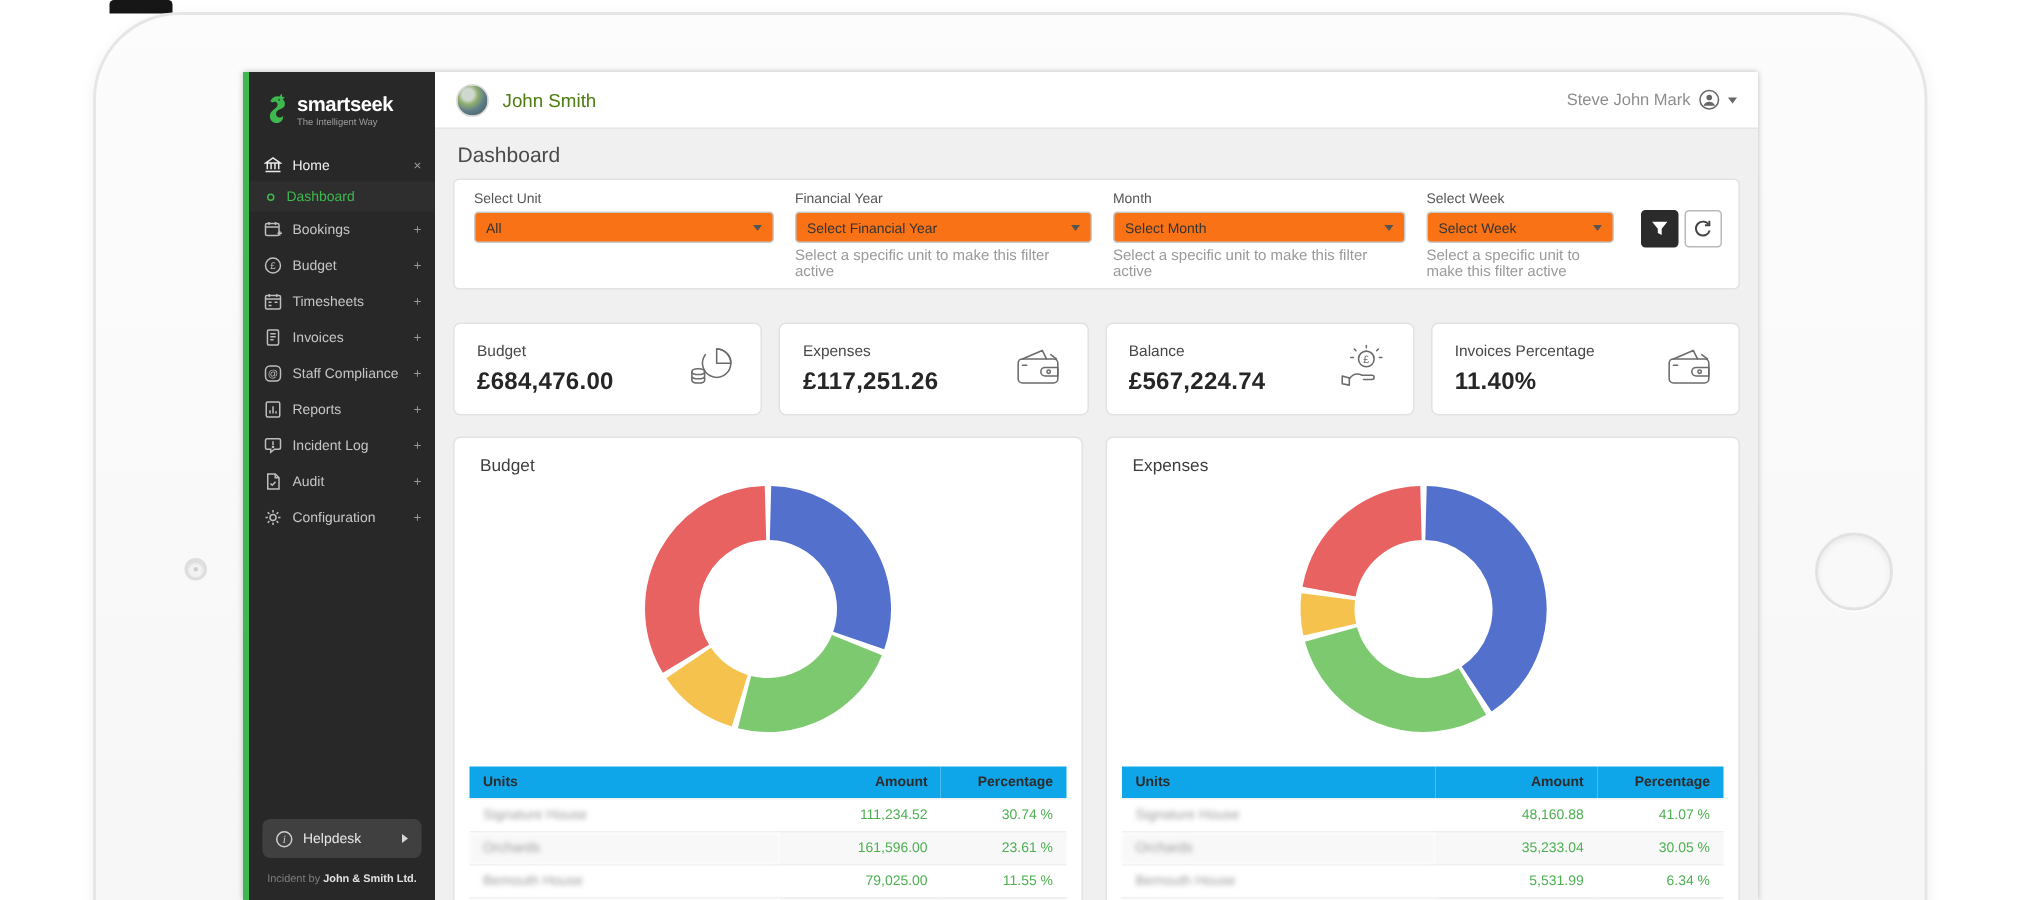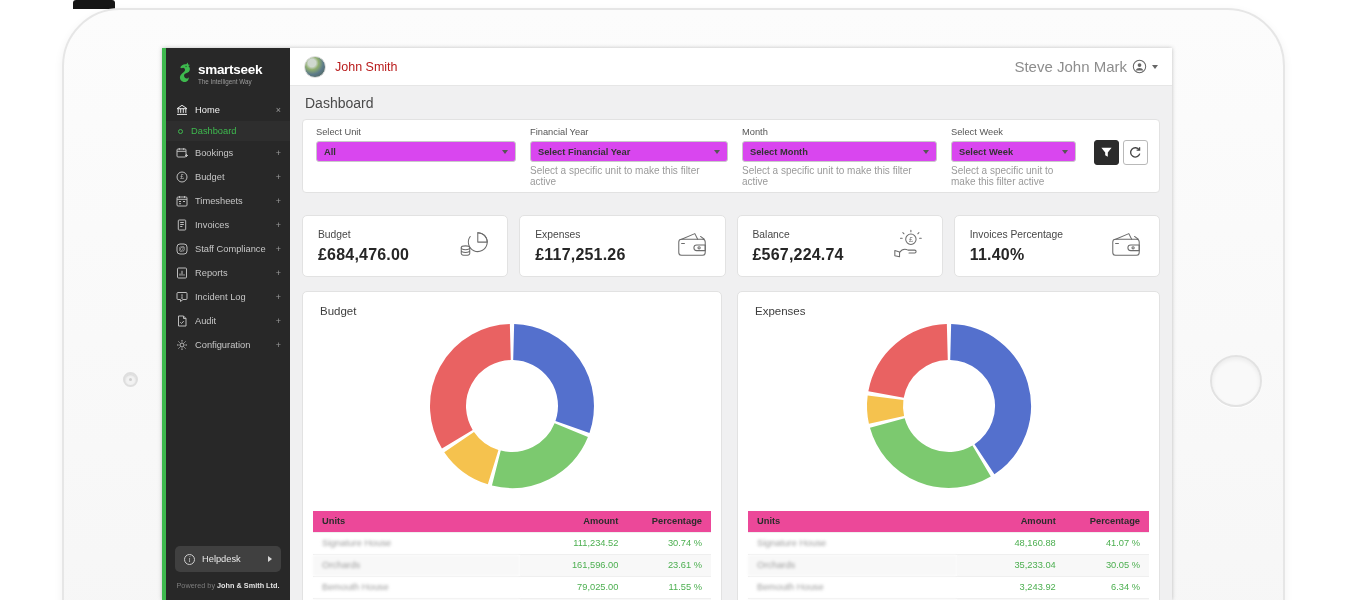--- a/index.html
+++ b/index.html
@@ -56,36 +56,36 @@
   .powered { text-align:center; font-size:7.3px; color:#7d7d7d; padding-bottom:10px; }
   .powered b { color:#e2e2e2; }
 
   
   .main { flex:1; display:flex; flex-direction:column; background:#f0f0f1; min-width:0; }
   .topbar { height:38px; min-height:38px; background:#fff; border-bottom:1px solid #e6e6e6;
             display:flex; align-items:center; padding:0 14px; }
   .avatar { width:22px; height:22px; border-radius:50%;
             background:radial-gradient(circle at 35% 30%, #cfd8cf 0 20%, #8fae6f 35%, #5c7a8a 60%, #4a5c44 100%);
             border:1px solid #ddd; }
-  .user-name { font-size:12.5px; color:#b91c1c; margin-left:9px; }
+  .user-name { font-size:12.5px; color:#4d7c0f; margin-left:9px; }
   .top-right { margin-left:auto; display:flex; align-items:center; gap:5px; cursor:pointer; }
-  .account-name { font-size:15px; color:#8d8d8d; }
+  .account-name { font-size:11px; color:#8d8d8d; }
   .caret { width:0; height:0; border-left:3.5px solid transparent; border-right:3.5px solid transparent;
            border-top:4px solid #666; }
   .content { padding:0 12px; display:flex; flex-direction:column; }
   .page-title { font-size:14px; color:#4a4a4a; margin:9px 3px 8px 3px; }
 
   
   .filter-card { background:#fff; border:1px solid #e2e2e2; border-radius:4px;
                  padding:7px 11px 5px 13px; display:flex; gap:14px; }
   .fgroup { display:flex; flex-direction:column; }
   .fgroup .flabel { font-size:9.3px; color:#555; margin-bottom:4px; }
-  .fselect { height:21px; border:1px solid #c9c9c9; border-radius:3px; background:#d946ef;
+  .fselect { height:21px; border:1px solid #c9c9c9; border-radius:3px; background:#f97316;
              display:flex; align-items:center; padding:0 7px; font-size:9.3px; color:#333;
-             cursor:pointer;font-weight:bold; }
+             cursor:pointer; }
   .fselect .sel-caret { margin-left:auto; width:0; height:0; border-left:3px solid transparent;
              border-right:3px solid transparent; border-top:4px solid #555; }
   .fhelper { font-size:10px; color:#9a9a9a; margin-top:3px; }
   .fhelper:empty { display:none; }
   .fbtns { margin-left:auto; display:flex; gap:4px; margin-top:13px; }
   .btn-filter { width:25px; height:25px; background:#2b2b2b; border:1px solid #2b2b2b;
                 border-radius:3px; display:flex; align-items:center; justify-content:center; cursor:pointer; }
   .btn-refresh { width:25px; height:25px; background:#fff; border:1px solid #b9b9b9;
                 border-radius:3px; display:flex; align-items:center; justify-content:center; cursor:pointer; }
 
@@ -100,21 +100,21 @@
   
   .charts-row { display:flex; gap:15px; margin-top:14px; align-items:flex-start; }
   .chart-card { background:#fff; border:1px solid #e2e2e2; border-radius:5px;
                 padding:12px 10px 0 10px; height:336px; overflow:hidden; }
   .chart-card.left { width:420px; min-width:420px; }
   .chart-card.right { flex:1; }
   .chart-title { font-size:11.5px; color:#3d3d3d; margin:1px 0 0 7px; }
   .donut-wrap { display:flex; justify-content:center; margin-top:5px; height:172px; }
 
   table.units { width:100%; border-collapse:collapse; font-size:9.3px; margin-top:17px; }
-  table.units th { background:#ec4899; color:#2c2c2c; font-weight:bold; height:21px;
+  table.units th { background:#0ea5e9; color:#2c2c2c; font-weight:bold; height:21px;
                    padding:0 9px; text-align:left; }
   table.units th.num, table.units td.num { text-align:right; }
   table.units td { height:22px; padding:0 9px; border-top:1px solid #efefef; }
   table.units tr.alt td { background:#f8f8f8; }
   td.unit-name { color:#9b9b9b; filter:blur(1.6px); }
   td.green { color:#4caf50; }
   col.c-units { width:52%; } col.c-amount { width:27%; } col.c-pct { width:21%; }
 </style>
 </head>
 <body>
@@ -253,21 +253,21 @@
         <span>Configuration</span>
         <span class="suffix">+</span>
       </div>
     </div>
 
     <div class="helpdesk">
       <span class="info-ico">i</span>
       <span>Helpdesk</span>
       <span class="hd-arrow"></span>
     </div>
-    <div class="powered"><span>Powered by </span><b>John &amp; Smith Ltd.</b></div>
+    <div class="powered"><span>Incident by </span><b>John &amp; Smith Ltd.</b></div>
   </div>
 
   <div class="main">
     <div class="topbar">
       <div class="avatar"></div>
       <div class="user-name">John Smith</div>
       <div class="top-right">
         <span class="account-name">Steve John Mark</span>
         <svg width="15" height="15" viewBox="0 0 16 16">
           <circle cx="8" cy="8" r="6.6" fill="none" stroke="#666" stroke-width="1.1"></circle>
@@ -470,21 +470,21 @@
                 <td class="num green">48,160.88</td>
                 <td class="num green">41.07 %</td>
                 </tr>
               <tr class="alt">
                 <td class="unit-name">Orchards</td>
                 <td class="num green">35,233.04</td>
                 <td class="num green">30.05 %</td>
                 </tr>
               <tr>
                 <td class="unit-name">Bemouth House</td>
-                <td class="num green">3,243.92</td>
+                <td class="num green">5,531.99</td>
                 <td class="num green">6.34 %</td>
                 </tr>
               <tr class="alt">
                 <td class="unit-name">Brexwell House Care Home</td>
                 <td class="num green">26,419.63</td>
                 <td class="num green">22.53 %</td>
                 </tr>
             </tbody>
           </table>
         </div>

